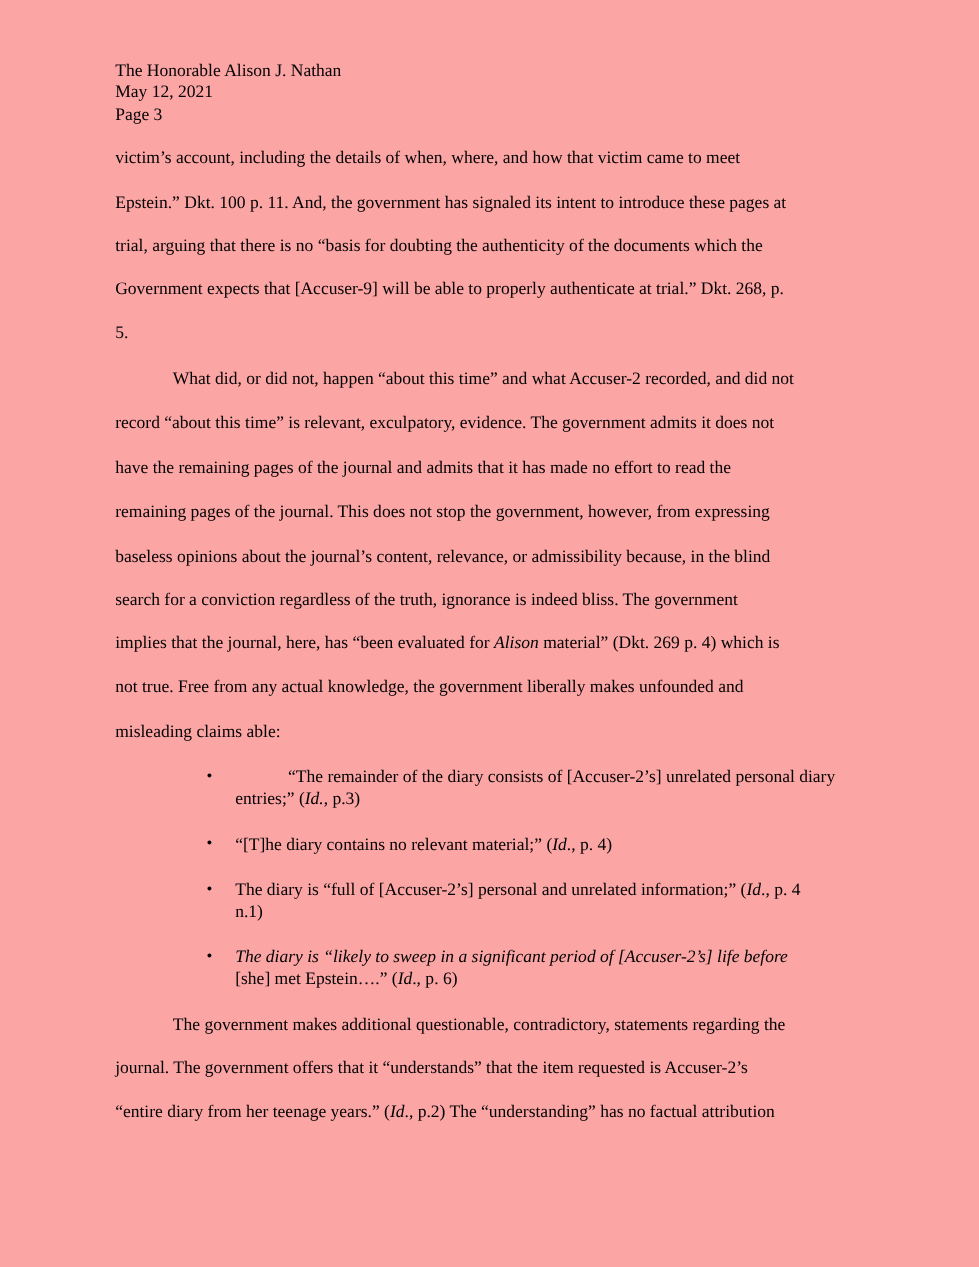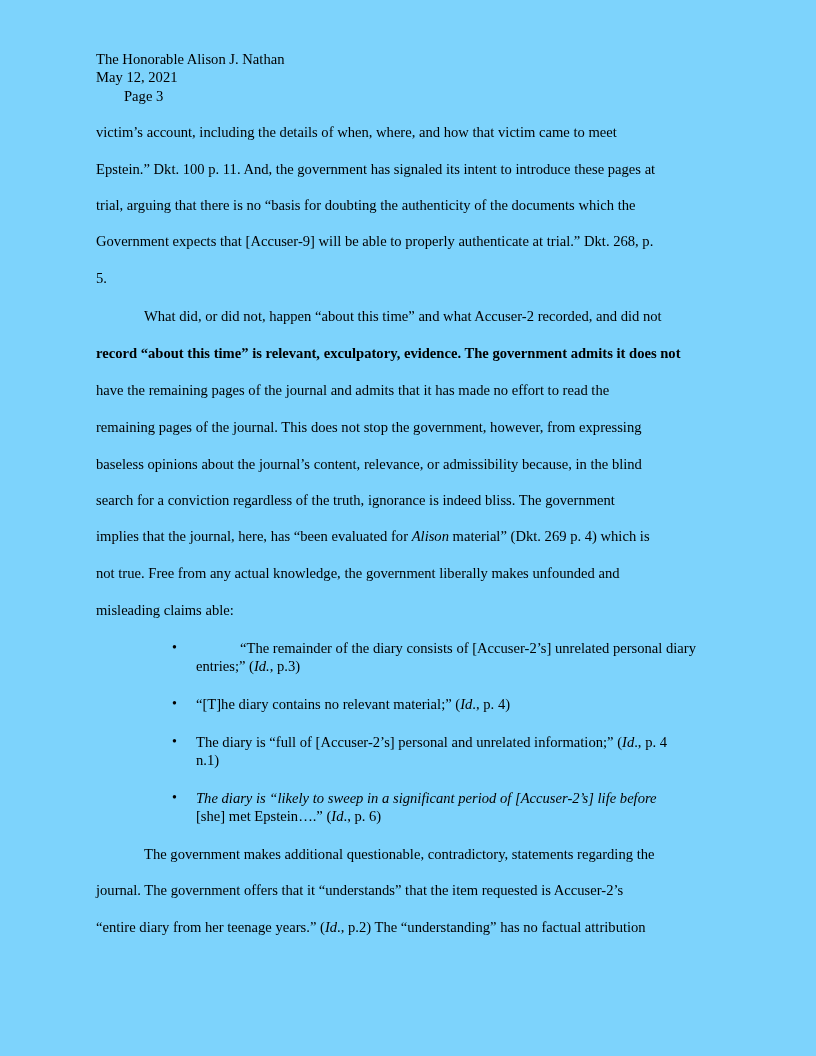--- a/index.html
+++ b/index.html
@@ -13,21 +13,21 @@
       position: relative;
       overflow: hidden;
       font-family: "Liberation Serif", "DejaVu Serif", serif;
       font-size: 14.6px;
       color: #000000;
     }
     .page {
       position: absolute;
       left: 0; top: 0;
       width: 816px; height: 1056px;
-      background: #7dd3fc;
+      background: #fca5a5;
     }
     .line {
       position: absolute;
       left: 96px;
       white-space: nowrap;
       line-height: 18px;
       height: 18px;
     }
     .indent { left: 144px; }
     .bullet-dot {
@@ -46,30 +46,30 @@
     }
     i { font-style: italic; }
   </style>
 </head>
 <body>
 
 <div class="page">
 
   <div class="line" style="top:50px;">The Honorable Alison J. Nathan</div>
   <div class="line" style="top:68px;">May 12, 2021</div>
-  <div class="line" style="top:87px;margin-left:28px;">Page 3</div>
+  <div class="line" style="top:87px;">Page 3</div>
 
   <div class="line" style="top:123px;">victim’s account, including the details of when, where, and how that victim came to meet</div>
   <div class="line" style="top:160px;">Epstein.” Dkt. 100 p. 11. And, the government has signaled its intent to introduce these pages at</div>
   <div class="line" style="top:196px;">trial, arguing that there is no “basis for doubting the authenticity of the documents which the</div>
   <div class="line" style="top:232px;">Government expects that [Accuser-9] will be able to properly authenticate at trial.” Dkt. 268, p.</div>
   <div class="line" style="top:269px;">5.</div>
 
   <div class="line indent" style="top:307px;">What did, or did not, happen “about this time” and what Accuser-2 recorded, and did not</div>
-  <div class="line" style="top:344px;font-weight:bold;">record “about this time” is relevant, exculpatory, evidence. The government admits it does not</div>
+  <div class="line" style="top:344px;">record “about this time” is relevant, exculpatory, evidence. The government admits it does not</div>
   <div class="line" style="top:381px;">have the remaining pages of the journal and admits that it has made no effort to read the</div>
   <div class="line" style="top:418px;">remaining pages of the journal. This does not stop the government, however, from expressing</div>
   <div class="line" style="top:455px;">baseless opinions about the journal’s content, relevance, or admissibility because, in the blind</div>
   <div class="line" style="top:491px;">search for a conviction regardless of the truth, ignorance is indeed bliss.  The government</div>
   <div class="line" style="top:527px;"><span>implies that the journal, here, has “been evaluated for </span><i>Alison</i><span> material” (Dkt. 269 p. 4) which is</span></div>
   <div class="line" style="top:564px;">not true.  Free from any actual knowledge, the government liberally makes unfounded and</div>
   <div class="line" style="top:601px;">misleading claims able:</div>
 
   <div>
 

